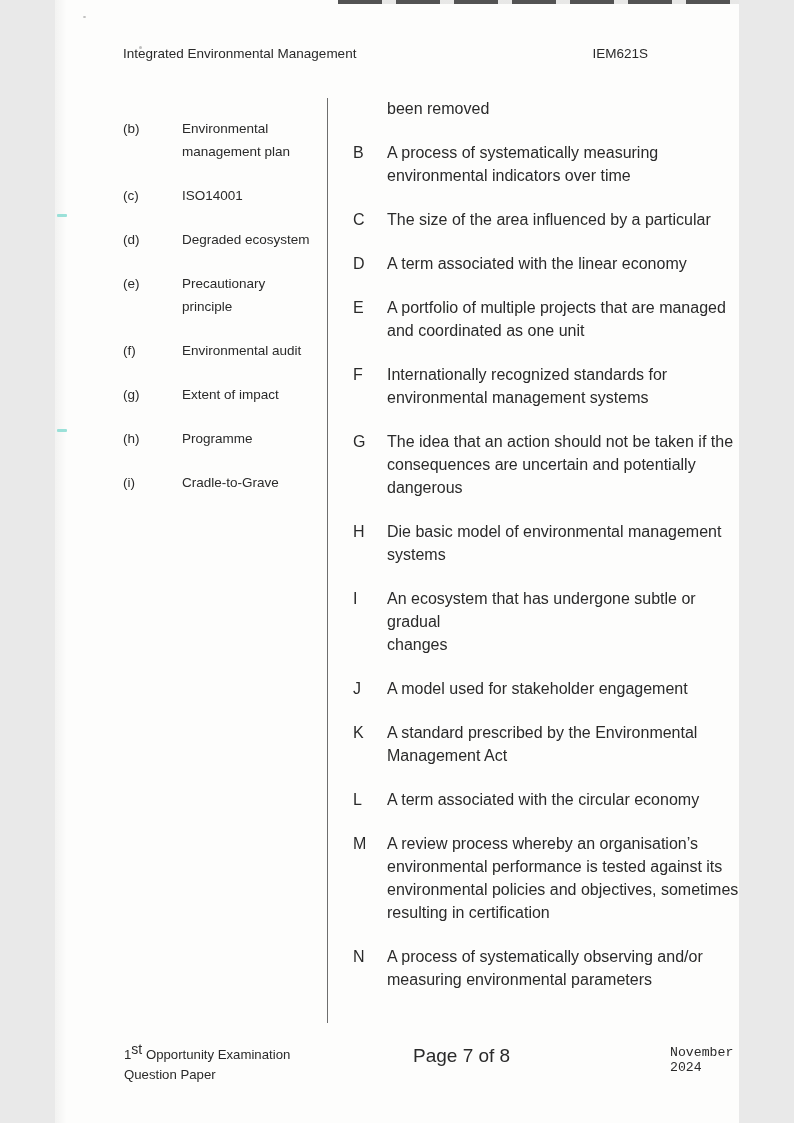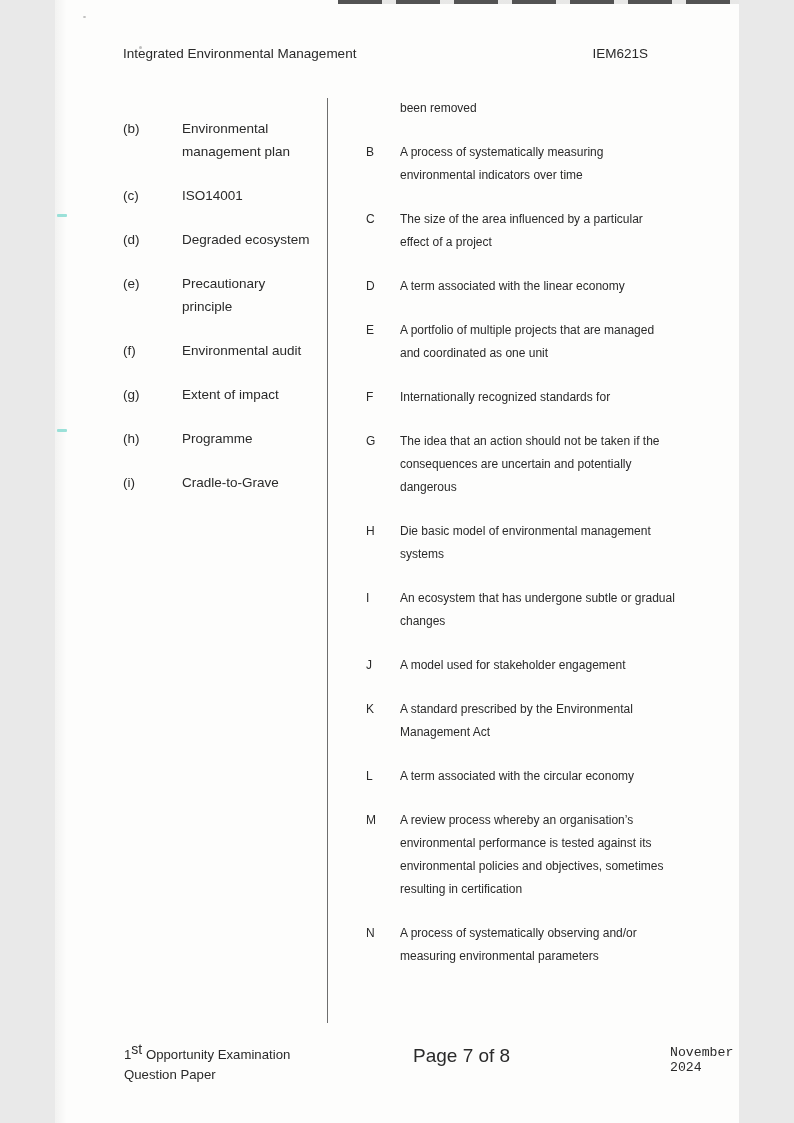--- a/index.html
+++ b/index.html
@@ -53,22 +53,22 @@
   .terms {
     position: absolute; left: 68px; top: 117px; width: 200px;
     font-size: 13.5px; line-height: 23px;
   }
   .term { display: flex; margin-bottom: 21px; }
   .term .marker { flex: none; width: 59px; }
   .term .label { flex: 1; }
 
   
   .defs {
-    position: absolute; left: 311px; top: 97px; width: 400px;
-    font-size: 12px; line-height: 23px;
+    position: absolute; left: 298px; top: 97px; width: 400px;
+    font-size: 16px; line-height: 23px;
   }
   .def { display: flex; margin-bottom: 21px; }
   .def .letter { flex: none; width: 34px; }
   .def .text { flex: 1; }
 
   
   .footer-left {
     position: absolute; left: 69px; top: 1045px;
     font-size: 13.2px; line-height: 20px;
   }
@@ -159,40 +159,40 @@
       <div class="letter">B</div>
       <div class="text">
         <div>A process of systematically measuring</div>
         <div>environmental indicators over time</div>
       </div>
     </div>
     <div class="def">
       <div class="letter">C</div>
       <div class="text">
         <div>The size of the area influenced by a particular</div>
-        <div>effect of a project</div>
       </div>
     </div>
     <div class="def">
       <div class="letter">D</div>
       <div class="text">
         <div>A term associated with the linear economy</div>
       </div>
     </div>
     <div class="def">
       <div class="letter">E</div>
       <div class="text">
         <div>A portfolio of multiple projects that are managed</div>
         <div>and coordinated as one unit</div>
       </div>
     </div>
     <div class="def">
       <div class="letter">F</div>
       <div class="text">
         <div>Internationally recognized standards for</div>
+        <div>environmental management systems</div>
       </div>
     </div>
     <div class="def">
       <div class="letter">G</div>
       <div class="text">
         <div>The idea that an action should not be taken if the</div>
         <div>consequences are uncertain and potentially</div>
         <div>dangerous</div>
       </div>
     </div>

